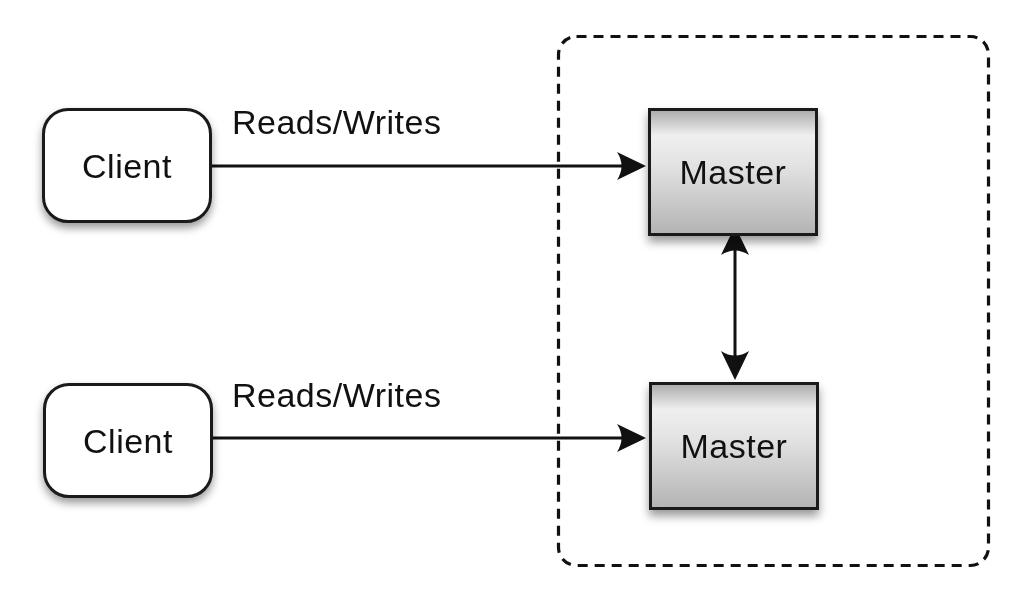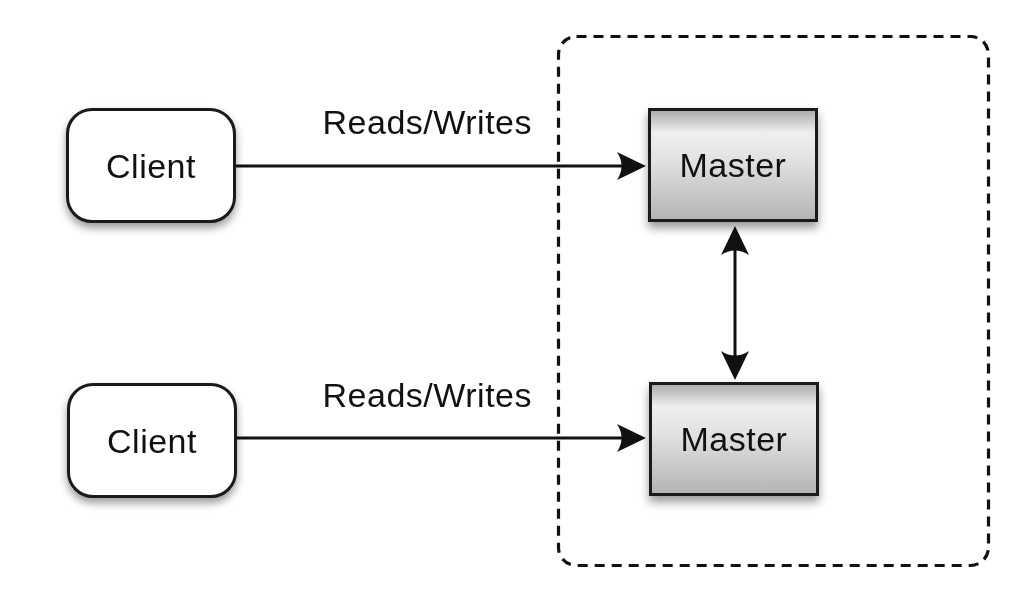--- a/index.html
+++ b/index.html
@@ -33,37 +33,36 @@
     color: #111111;
     letter-spacing: 0.5px;
   }
   .client {
     width: 170px;
     height: 115px;
     background: #ffffff;
     border: 3.5px solid #1a1a1a;
     border-radius: 26px;
     box-shadow: 0 5px 8px rgba(0,0,0,0.40);
-    margin-left: 24px;
   }
   .client-top { left: 42px; top: 108px; }
   .client-bottom { left: 43px; top: 383px; }
   .master {
     width: 170px;
-    height: 114px;
+    height: 128px;
     background: linear-gradient(180deg, #adadad 0%, #efefef 20%, #e2e2e2 45%, #b4b4b4 100%);
     border: 3.5px solid #1a1a1a;
     box-shadow: 0 6px 9px rgba(0,0,0,0.40);
   }
   .master-top { left: 648px; top: 108px; }
   .master-bottom { left: 649px; top: 382px; }
   .edge-label {
     position: absolute;
     width: 300px;
-    text-align: right;
+    text-align: left;
     font-size: 34px;
     line-height: 38px;
     color: #111111;
     letter-spacing: 0.5px;
     white-space: nowrap;
   }
   .label-rw-top { left: 232px; top: 103px; }
   .label-rw-bottom { left: 232px; top: 376px; }
   .label-replication { left: 713px; top: 283px; }
 </style>

